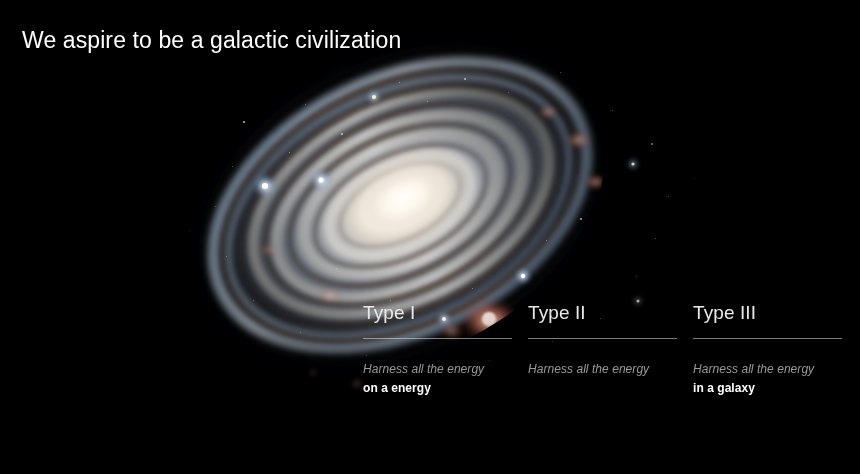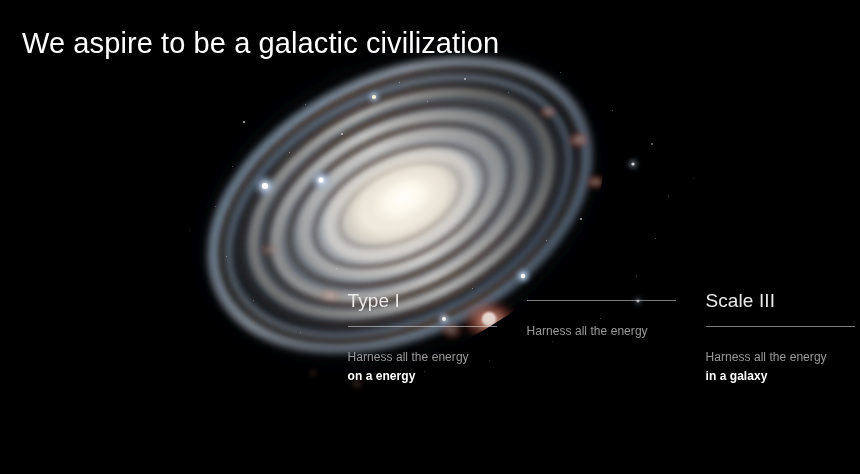--- a/index.html
+++ b/index.html
@@ -58,44 +58,43 @@
 
   
   .content {
     position: absolute;
     inset: 0;
   }
   .headline {
     position: absolute;
     left: 22px;
     top: 27px;
-    font-size: 29px;
+    font-size: 23px;
     font-weight: 400;
     letter-spacing: 0.1px;
     color: #ffffff;
     white-space: nowrap;
   }
   .scale-label {
     position: absolute;
     left: 22px;
     top: 294px;
     font-size: 19px;
     font-weight: 400;
     letter-spacing: 0.1px;
     color: #e4e4e4;
     white-space: nowrap;
   }
   .columns {
     position: absolute;
     left: 363px;
-    top: 288px;
+    top: 300px;
     width: 476px;
     display: flex;
-    gap: 30px;
-    justify-content: center;
+    gap: 16px;
   }
   .col {
     width: 149px;
     flex: 0 0 149px;
   }
   .col-title {
     font-size: 19px;
     font-weight: 400;
     letter-spacing: 0.1px;
     color: #e9e9e9;
@@ -111,20 +110,21 @@
   .col-desc {
     margin-top: 21px;
     font-size: 12px;
     line-height: 19px;
     letter-spacing: 0.05px;
   }
   .desc-muted {
     color: #9a9a9a;
     font-weight: 400;
     white-space: nowrap;
+    font-style: italic;
   }
   .desc-strong {
     color: #ffffff;
     font-weight: 700;
     white-space: nowrap;
   }
 </style>
 </head>
 <body>
 
@@ -335,28 +335,29 @@
       <div class="col">
         <div class="col-title">Type I</div>
         <div class="col-rule"></div>
         <div class="col-desc">
           <div class="desc-muted">Harness all the energy</div>
           <div class="desc-strong">on a energy</div>
         </div>
       </div>
 
       <div class="col">
+        <div class="col-title">Type II</div>
         <div class="col-rule"></div>
         <div class="col-desc">
           <div class="desc-muted">Harness all the energy</div>
         </div>
       </div>
 
       <div class="col">
-        <div class="col-title">Scale III</div>
+        <div class="col-title">Type III</div>
         <div class="col-rule"></div>
         <div class="col-desc">
           <div class="desc-muted">Harness all the energy</div>
           <div class="desc-strong">in a galaxy</div>
         </div>
       </div>
 
     </div>
   </div>
 </div>

